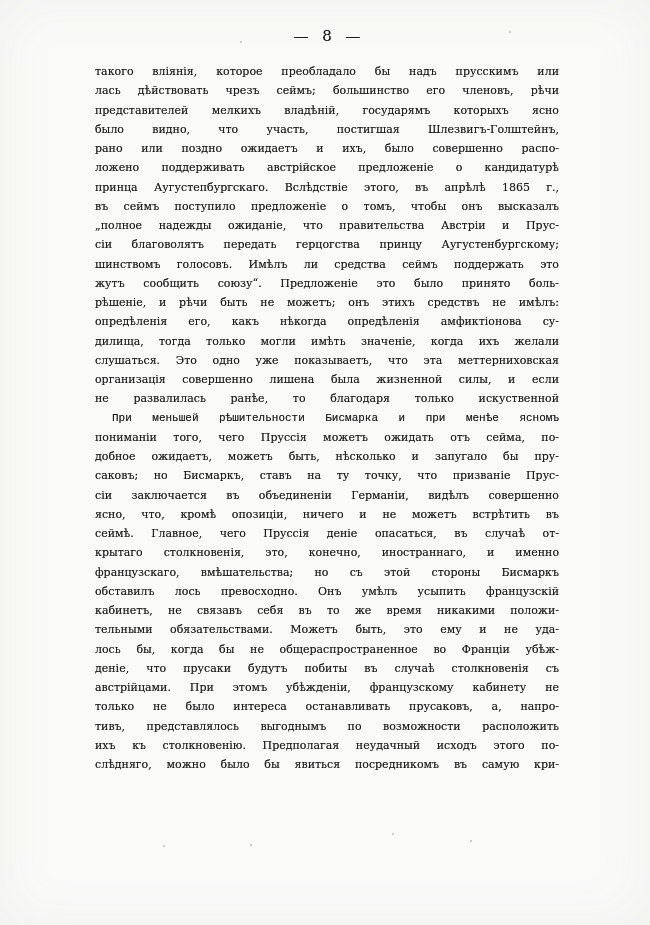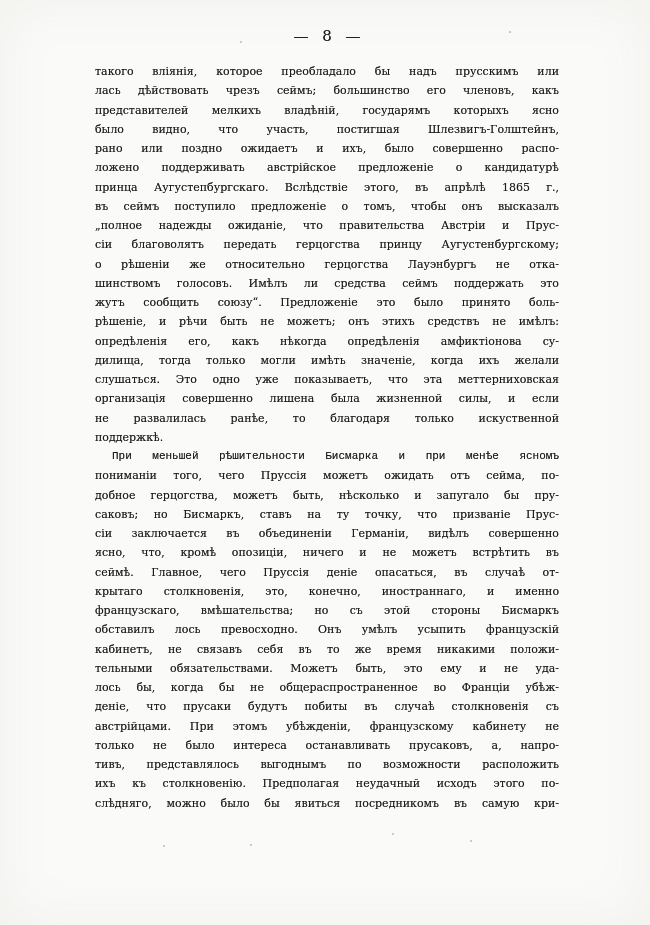--- a/index.html
+++ b/index.html
@@ -61,42 +61,40 @@
     opacity: 0.45;
   }
 </style>
 </head>
 <body>
 
 <div class="scan-page">
   <div class="page-number">— 8 —</div>
   <div class="text-block">
       <div class="line">такого вліянія, которое преобладало бы надъ прусскимъ или</div>
-      <div class="line">лась дѣйствовать чрезъ сеймъ; большинство его членовъ, какъ</div>
+      <div class="line">лась дѣйствовать чрезъ сеймъ; большинство его членовъ, рѣчи</div>
       <div class="line">представителей мелкихъ владѣній, государямъ которыхъ ясно</div>
       <div class="line">было видно, что участь, постигшая Шлезвигъ-Голштейнъ,</div>
       <div class="line">рано или поздно ожидаетъ и ихъ, было совершенно распо-</div>
       <div class="line">ложено поддерживать австрійское предложеніе о кандидатурѣ</div>
       <div class="line">принца Аугустепбургскаго. Вслѣдствіе этого, въ апрѣлѣ 1865 г.,</div>
       <div class="line">въ сеймъ поступило предложеніе о томъ, чтобы онъ высказалъ</div>
       <div class="line">„полное надежды ожиданіе, что правительства Австріи и Прус-</div>
       <div class="line">сіи благоволятъ передать герцогства принцу Аугустенбургскому;</div>
-      <div class="line">о рѣшеніи же относительно герцогства Лауэнбургъ не отка-</div>
       <div class="line">шинствомъ голосовъ. Имѣлъ ли средства сеймъ поддержать это</div>
       <div class="line">жутъ сообщить союзу“. Предложеніе это было принято боль-</div>
       <div class="line">рѣшеніе, и рѣчи быть не можетъ; онъ этихъ средствъ не имѣлъ:</div>
       <div class="line">опредѣленія его, какъ нѣкогда опредѣленія амфиктіонова су-</div>
       <div class="line">дилища, тогда только могли имѣть значеніе, когда ихъ желали</div>
       <div class="line">слушаться. Это одно уже показываетъ, что эта меттерниховская</div>
       <div class="line">организація совершенно лишена была жизненной силы, и если</div>
       <div class="line">не развалилась ранѣе, то благодаря только искуственной</div>
-      <div class="line no-just">поддержкѣ.</div>
       <div class="line indent">При меньшей рѣшительности Бисмарка и при менѣе ясномъ</div>
       <div class="line">пониманіи того, чего Пруссія можетъ ожидать отъ сейма, по-</div>
-      <div class="line">добное герцогства, можетъ быть, нѣсколько и запугало бы пру-</div>
+      <div class="line">добное ожидаетъ, можетъ быть, нѣсколько и запугало бы пру-</div>
       <div class="line">саковъ; но Бисмаркъ, ставъ на ту точку, что призваніе Прус-</div>
       <div class="line">сіи заключается въ объединеніи Германіи, видѣлъ совершенно</div>
       <div class="line">ясно, что, кромѣ опозиціи, ничего и не можетъ встрѣтить въ</div>
       <div class="line">сеймѣ. Главное, чего Пруссія деніе опасаться, въ случаѣ от-</div>
       <div class="line">крытаго столкновенія, это, конечно, иностраннаго, и именно</div>
       <div class="line">французскаго, вмѣшательства; но съ этой стороны Бисмаркъ</div>
       <div class="line">обставилъ лось превосходно. Онъ умѣлъ усыпить французскій</div>
       <div class="line">кабинетъ, не связавъ себя въ то же время никакими положи-</div>
       <div class="line">тельными обязательствами. Можетъ быть, это ему и не уда-</div>
       <div class="line">лось бы, когда бы не общераспространенное во Франціи убѣж-</div>

